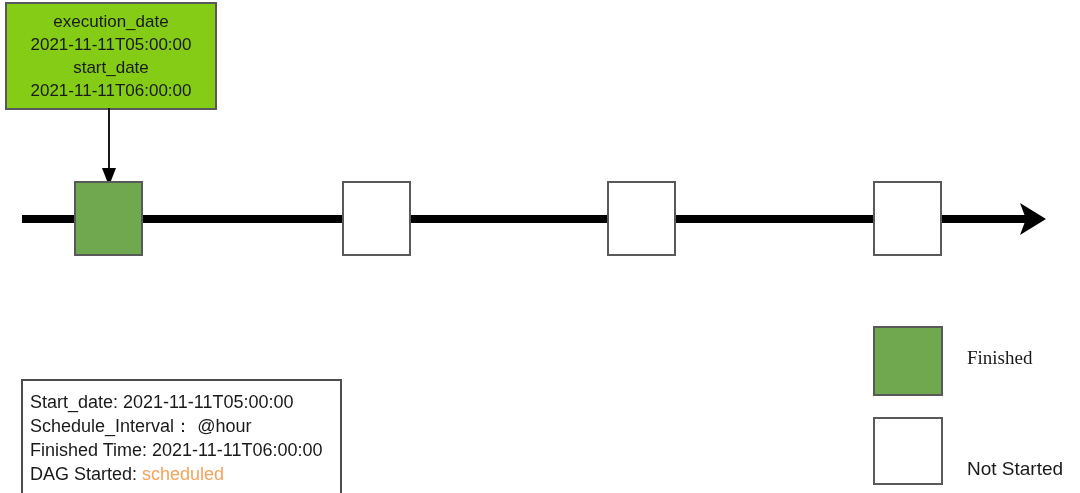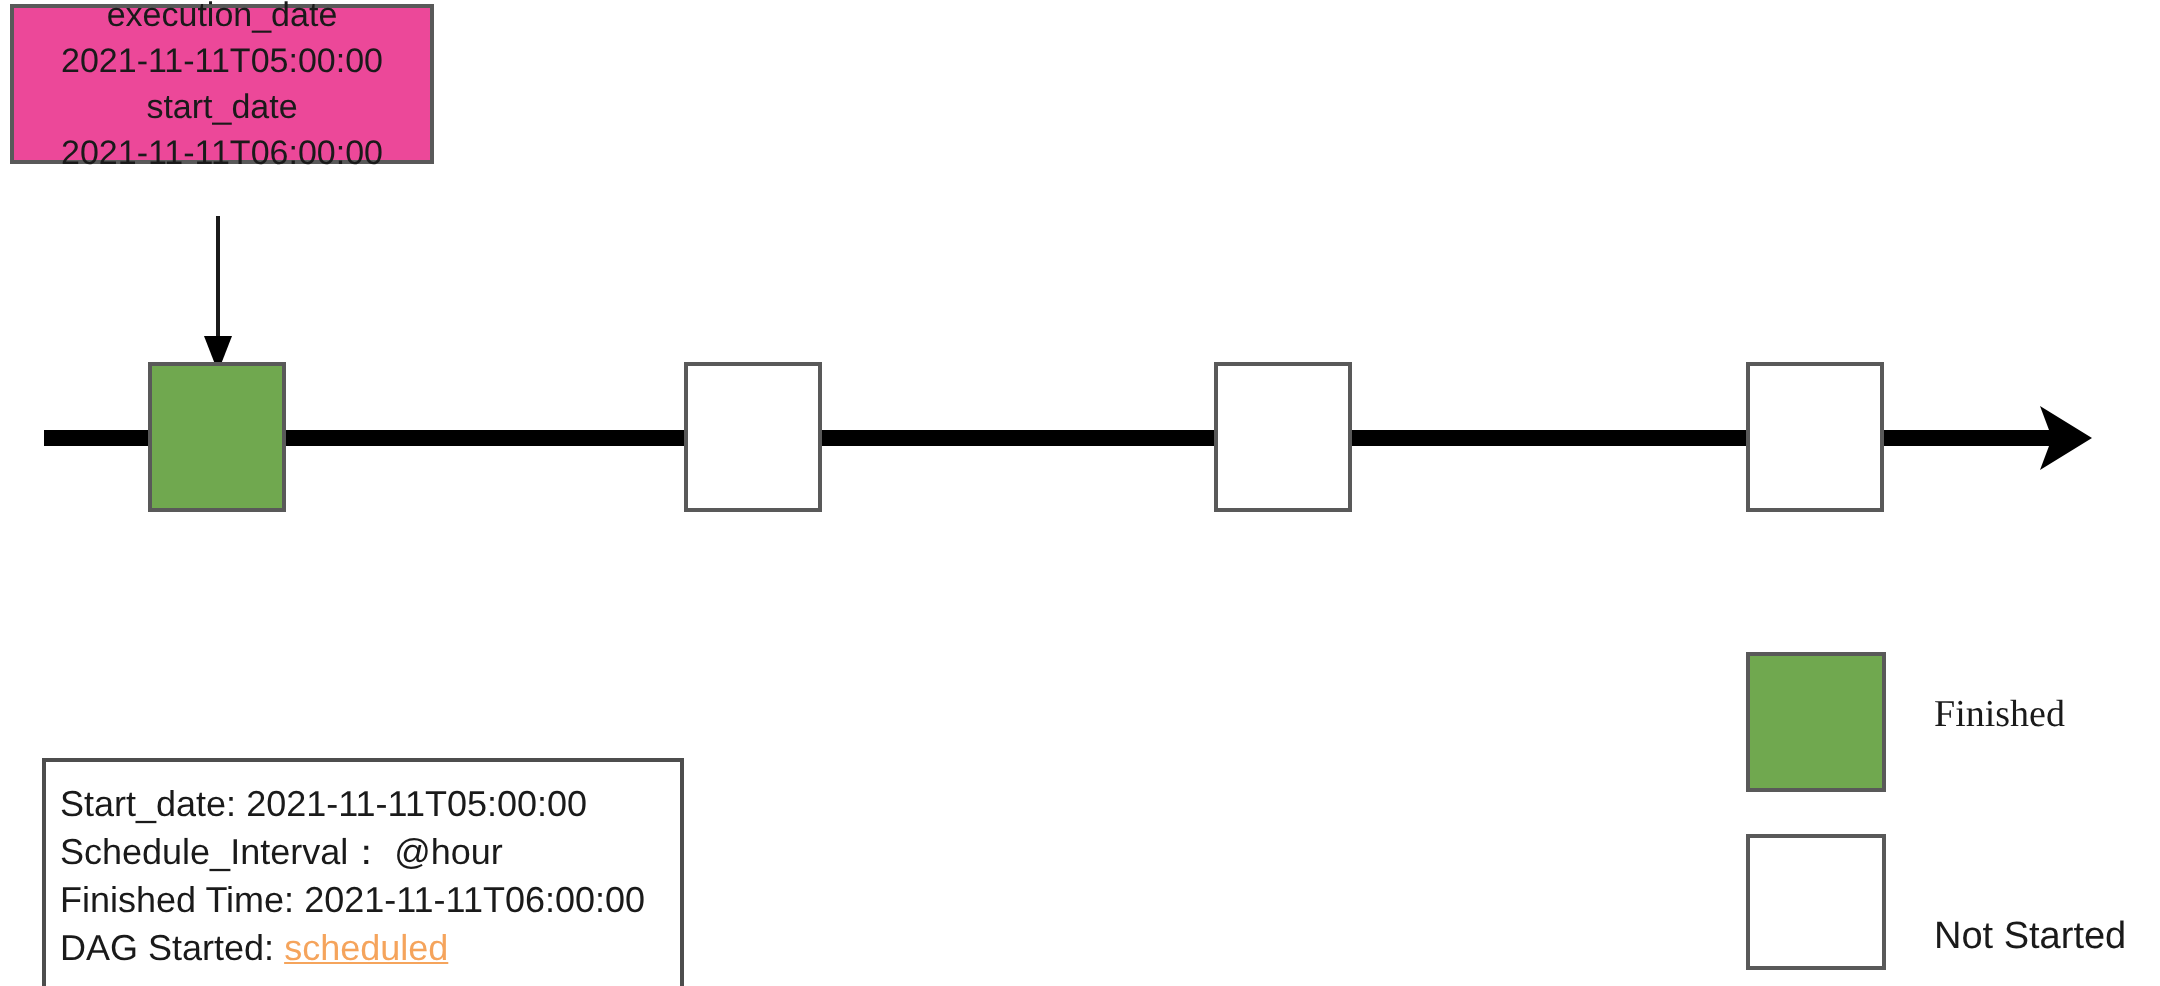--- a/index.html
+++ b/index.html
@@ -19,24 +19,24 @@
     background: #ffffff;
     overflow: hidden;
   }
 
   
   .callout-box {
     position: absolute;
     left: 5px;
     top: 2px;
     width: 212px;
-    height: 80px;
+    height: 108px;
     box-sizing: border-box;
     border: 2px solid #595959;
-    background: #ec4899;
+    background: #84cc16;
     display: flex;
     flex-direction: column;
     align-items: center;
     justify-content: center;
     gap: 0px;
   }
   .callout-line {
     font-size: 17px;
     line-height: 23px;
     color: #1a1a1a;
@@ -100,21 +100,20 @@
     padding: 9px 0 0 7px;
   }
   .info-line {
     font-size: 18px;
     line-height: 24px;
     color: #1a1a1a;
     white-space: nowrap;
   }
   .info-value-accent {
     color: #f5a45c;
-    text-decoration: underline;
   }
 
   
   .legend-swatch {
     position: absolute;
     left: 873px;
     box-sizing: border-box;
     border: 2px solid #595959;
     width: 70px;
   }

